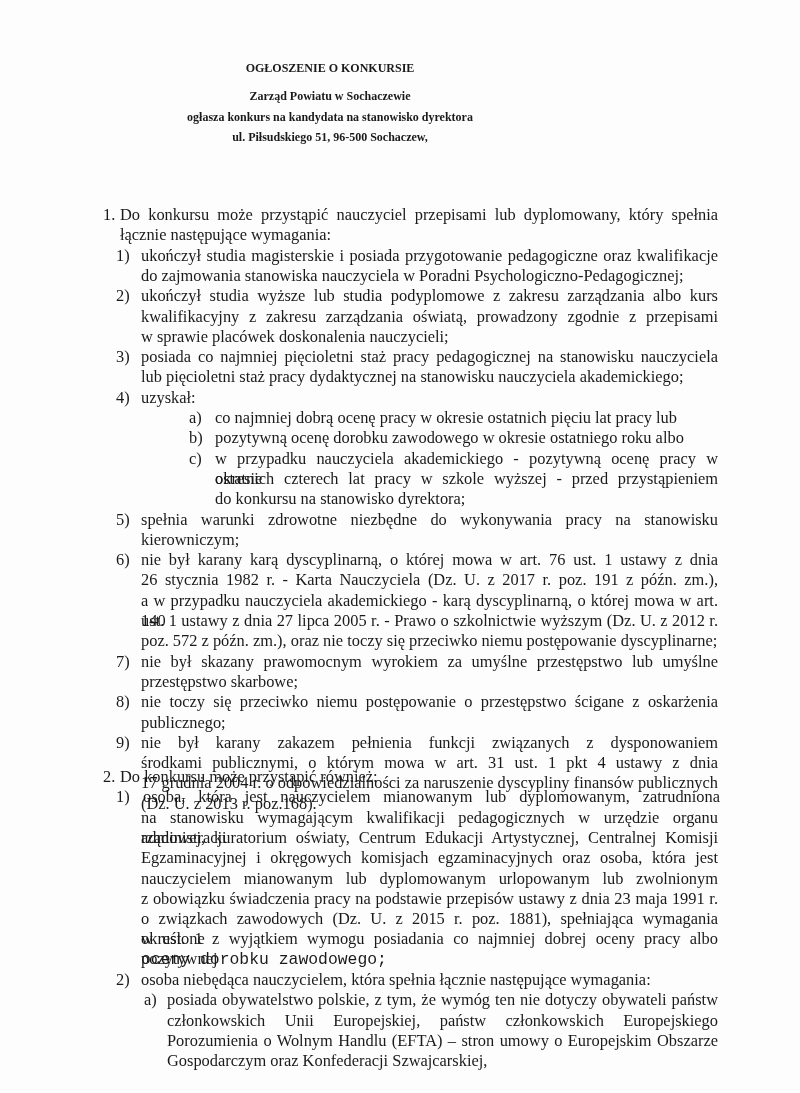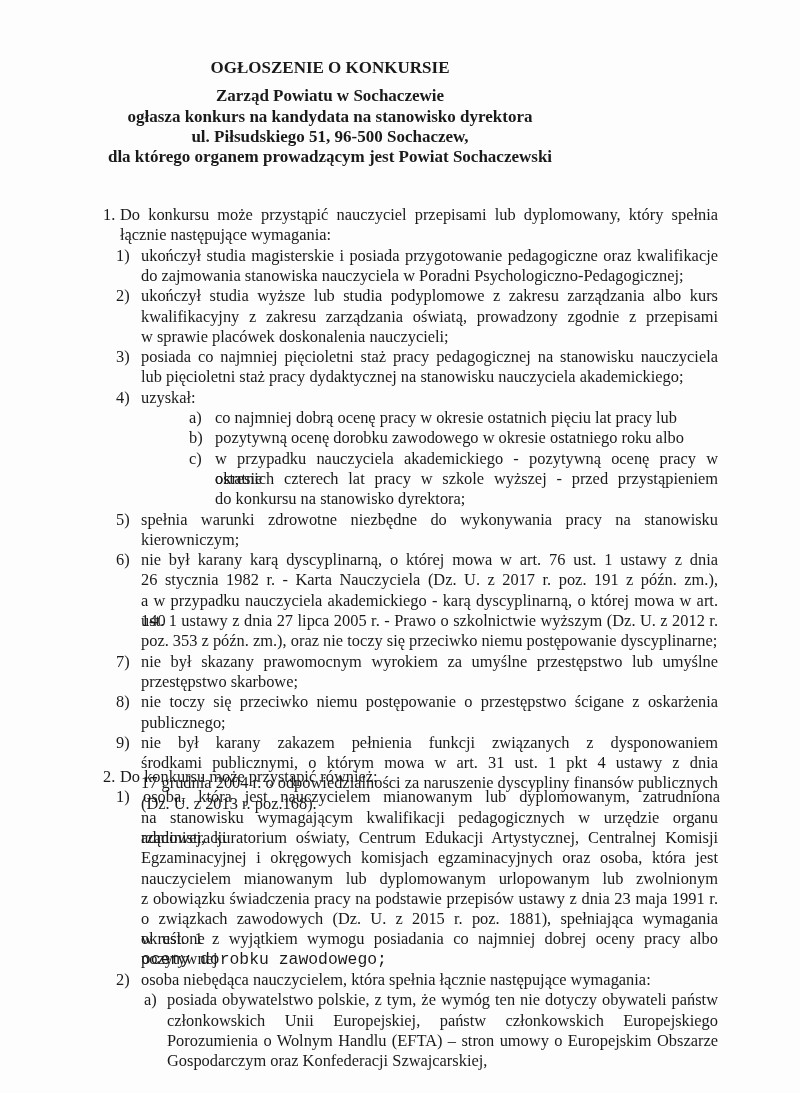--- a/index.html
+++ b/index.html
@@ -1,36 +1,35 @@
 <!DOCTYPE html>
 <html><head>
 <meta charset="utf-8">
 <style>
   html, body { margin: 0; padding: 0; background: #ffffff; }
   body { width: 800px; height: 1093px; overflow: hidden; position: relative;
          font-family: "Liberation Serif", serif; color: #1a1a1a; }
   .page { position: absolute; left: 0; top: 0; width: 800px; height: 1093px; background: #fdfdfd; }
   .header { position: absolute; left: 0; top: 58px; width: 660px; text-align: center;
-            font-weight: bold; font-size: 17px; line-height: 20.3px; }
+            font-weight: bold; font-size: 12px; line-height: 20.3px; }
   .header .title { margin-bottom: 8px; }
   .body { position: absolute; left: 0; top: 0; width: 800px; font-size: 16.4px; }
   .line { position: absolute; white-space: nowrap; line-height: 20px; }
   .j { text-align: justify; text-align-last: justify; white-space: normal; }
 </style>
 </head>
 <body>
 
 <div class="page">
 
   <div class="header">
     <div class="title">OGŁOSZENIE O KONKURSIE</div>
     <div>Zarząd Powiatu w Sochaczewie</div>
     <div>ogłasza konkurs na kandydata na stanowisko dyrektora</div>
     <div>ul. Piłsudskiego 51,  96-500 Sochaczew,</div>
-    <div>dla którego organem prowadzącym jest Powiat Sochaczewski</div>
   </div>
 
   <div class="body" id="doc-body">
       <div class="line" style="left: 103px; top: 205px;">1.</div>
       <div class="line j" style="left: 120px; top: 205px; width: 598px;">Do konkursu może przystąpić nauczyciel przepisami lub dyplomowany, który  spełnia</div>
       <div class="line" style="left: 120px; top: 225.3px;">łącznie następujące wymagania:</div>
       <div class="line" style="left: 116px; top: 245.6px;">1)</div>
       <div class="line j" style="left: 141px; top: 245.6px; width: 577px;">ukończył studia magisterskie i posiada przygotowanie pedagogiczne oraz kwalifikacje</div>
       <div class="line" style="left: 141px; top: 265.9px;">do zajmowania stanowiska nauczyciela w Poradni Psychologiczno-Pedagogicznej;</div>
       <div class="line" style="left: 116px; top: 286.2px;">2)</div>
@@ -51,21 +50,21 @@
       <div class="line j" style="left: 215px; top: 468.9px; width: 503px;">ostatnich czterech lat pracy w szkole wyższej - przed przystąpieniem</div>
       <div class="line" style="left: 215px; top: 489.2px;">do konkursu na stanowisko dyrektora;</div>
       <div class="line" style="left: 116px; top: 509.5px;">5)</div>
       <div class="line j" style="left: 141px; top: 509.5px; width: 577px;">spełnia warunki zdrowotne niezbędne do wykonywania pracy na stanowisku</div>
       <div class="line" style="left: 141px; top: 529.8px;">kierowniczym;</div>
       <div class="line" style="left: 116px; top: 550.1px;">6)</div>
       <div class="line j" style="left: 141px; top: 550.1px; width: 577px;">nie był karany karą dyscyplinarną, o której mowa w art. 76 ust. 1 ustawy z dnia</div>
       <div class="line j" style="left: 141px; top: 570.4px; width: 577px;">26 stycznia 1982 r. - Karta Nauczyciela (Dz. U. z 2017 r. poz. 191 z późn. zm.),</div>
       <div class="line j" style="left: 141px; top: 590.7px; width: 577px;">a w przypadku nauczyciela akademickiego - karą dyscyplinarną, o której mowa  w art. 140</div>
       <div class="line j" style="left: 141px; top: 611px; width: 577px;">ust. 1 ustawy z dnia 27 lipca 2005 r. - Prawo o szkolnictwie wyższym (Dz. U. z 2012 r.</div>
-      <div class="line" style="left: 141px; top: 631.3px;">poz. 353 z późn. zm.), oraz nie toczy się przeciwko niemu postępowanie dyscyplinarne;</div>
+      <div class="line" style="left: 141px; top: 631.3px;">poz. 572 z późn. zm.), oraz nie toczy się przeciwko niemu postępowanie dyscyplinarne;</div>
       <div class="line" style="left: 116px; top: 651.6px;">7)</div>
       <div class="line j" style="left: 141px; top: 651.6px; width: 577px;">nie był skazany prawomocnym wyrokiem za umyślne przestępstwo lub umyślne</div>
       <div class="line" style="left: 141px; top: 671.9px;">przestępstwo skarbowe;</div>
       <div class="line" style="left: 116px; top: 692.2px;">8)</div>
       <div class="line j" style="left: 141px; top: 692.2px; width: 577px;">nie toczy się przeciwko niemu postępowanie o przestępstwo ścigane z oskarżenia</div>
       <div class="line" style="left: 141px; top: 712.5px;">publicznego;</div>
       <div class="line" style="left: 116px; top: 732.8px;">9)</div>
       <div class="line j" style="left: 141px; top: 732.8px; width: 577px;">nie był karany zakazem pełnienia funkcji związanych z dysponowaniem</div>
       <div class="line j" style="left: 141px; top: 753.1px; width: 577px;">środkami publicznymi, o którym mowa w art. 31 ust. 1 pkt 4 ustawy z dnia</div>
       <div class="line j" style="left: 141px; top: 773.4px; width: 577px;">17 grudnia 2004 r. o odpowiedzialności za naruszenie dyscypliny finansów publicznych</div>

